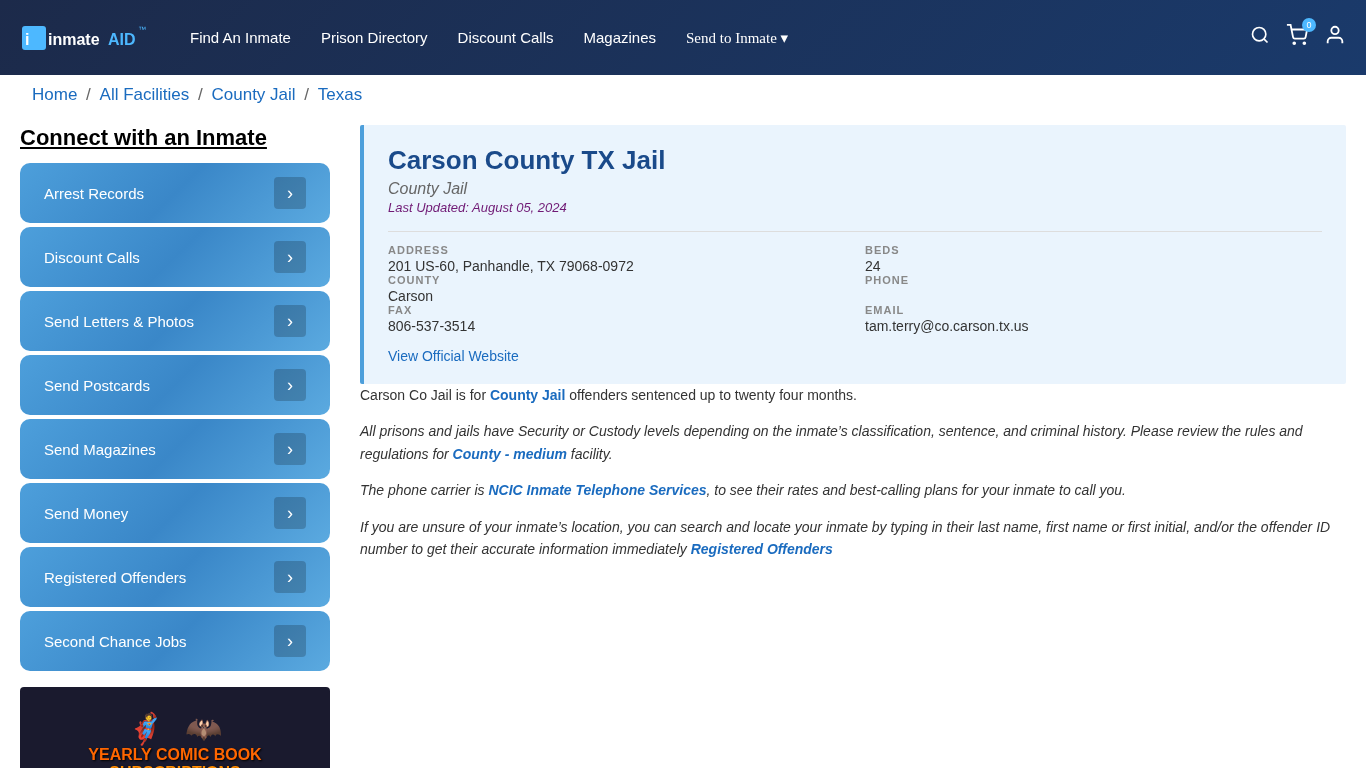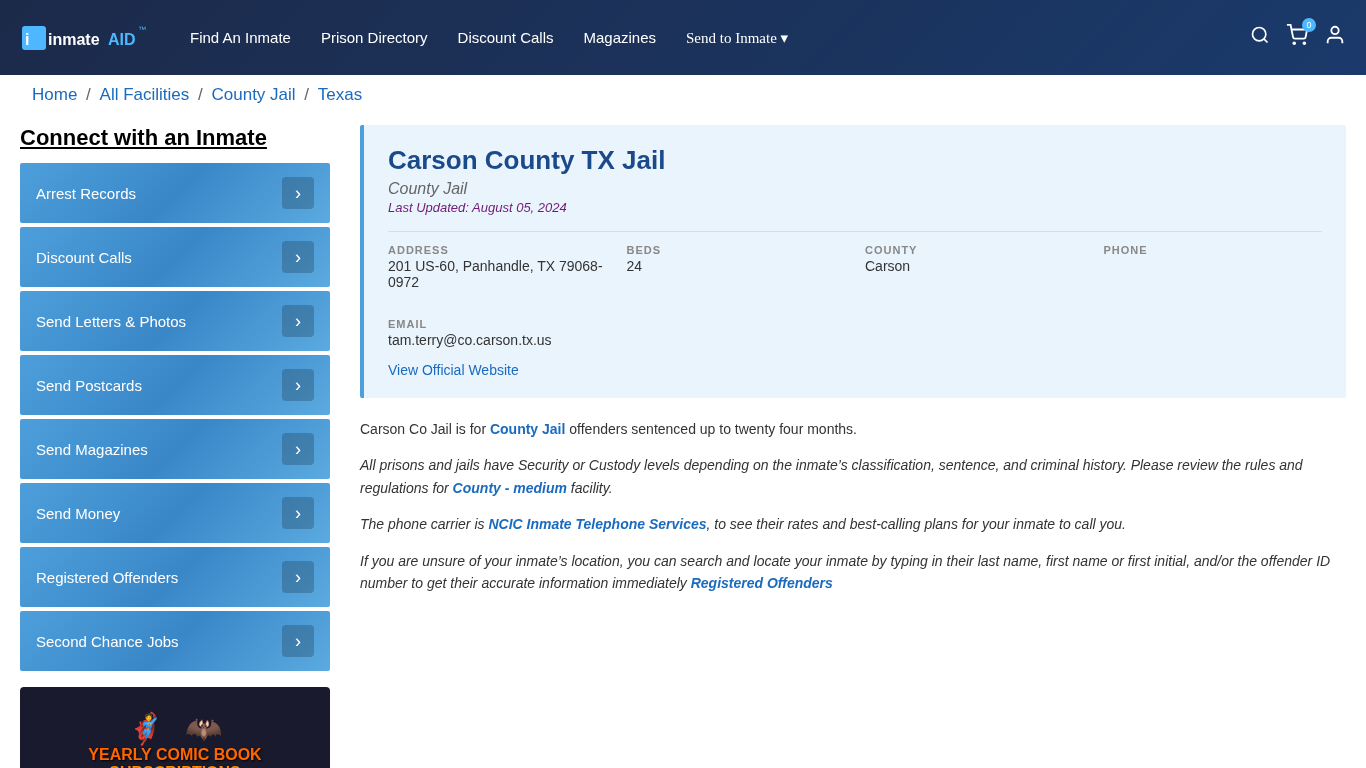--- a/index.html
+++ b/index.html
@@ -91,28 +91,28 @@
       text-decoration: underline;
       margin-bottom: 12px;
       color: #000;
     }
     .sidebar-btn {
       display: flex;
       align-items: center;
       justify-content: space-between;
       background: linear-gradient(135deg, #4d9fdb 0%, #3a87c8 50%, #5baae0 100%);
       color: #fff;
-      padding: 14px 16px;
+      padding: 14px 24px;
       margin-bottom: 4px;
       cursor: pointer;
       font-size: 15px;
       border: none;
       width: 100%;
       text-align: left;
-      border-radius: 2px;
+      border-radius: 10px;
     }
     .sidebar-btn .arrow {
       background: rgba(0,0,0,0.2);
       width: 32px;
       height: 32px;
       display: flex;
       align-items: center;
       justify-content: center;
       border-radius: 4px;
       font-size: 18px;
@@ -146,21 +146,20 @@
     }
 
     
     .content {
       flex: 1;
     }
     .facility-card {
       background: #eaf4fd;
       border-left: 4px solid #4d9fdb;
       padding: 20px 24px;
-      margin-bottom: 20px;
       border-radius: 2px;
     }
     .facility-name {
       font-size: 26px;
       font-weight: bold;
       color: #1a4a8a;
       margin-bottom: 4px;
     }
     .facility-type {
       font-size: 16px;
@@ -170,22 +169,22 @@
     }
     .facility-updated {
       font-size: 13px;
       color: #701a75;
       font-style: italic;
       margin-bottom: 16px;
     }
 
     .info-grid {
       display: grid;
-      grid-template-columns: 1fr 1fr 1fr 1fr;
-      gap: 28px 20px;
+      grid-template-columns: 1fr 1fr;
+      gap: 0 20px;
       margin-top: 8px;
     }
     .info-item {}
     .info-label {
       font-size: 11px;
       font-weight: bold;
       color: #888;
       letter-spacing: 1px;
       text-transform: uppercase;
       margin-bottom: 2px;
@@ -356,20 +355,24 @@
         <div class="info-item">
           <div class="info-label">BEDS</div>
           <div class="info-value">24</div>
         </div>
         <div class="info-item">
           <div class="info-label">COUNTY</div>
           <div class="info-value">Carson</div>
         </div>
         <div class="info-item">
           <div class="info-label">PHONE</div>
+        </div>
+        <div class="info-item">
+          <div class="info-label">FAX</div>
+          <div class="info-value">806-537-3514</div>
         </div>
         <div class="info-item">
           <div class="info-label">EMAIL</div>
           <div class="info-value">tam.terry@co.carson.tx.us</div>
         </div>
       </div>
 
       <div style="margin-top:14px;">
         <a class="info-link" href="#">View Official Website</a>
       </div>

